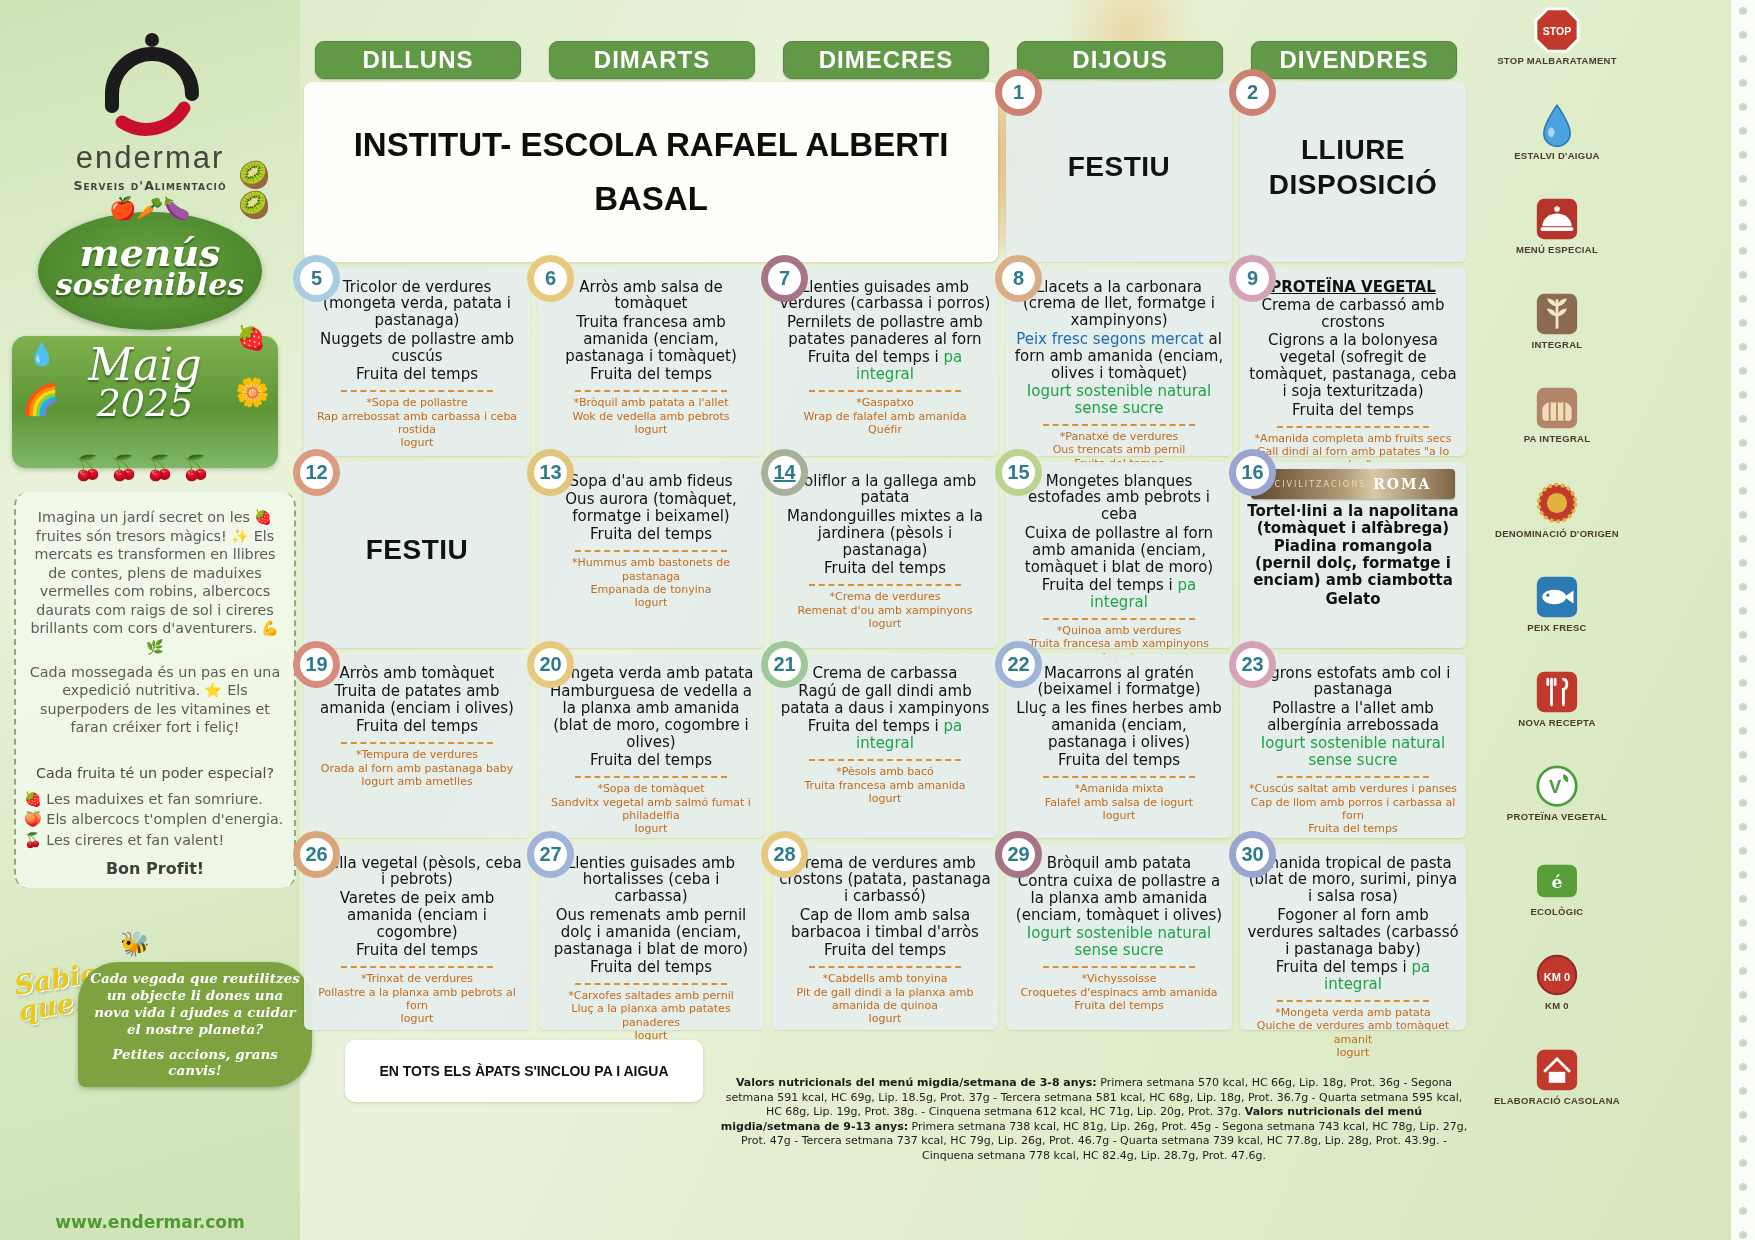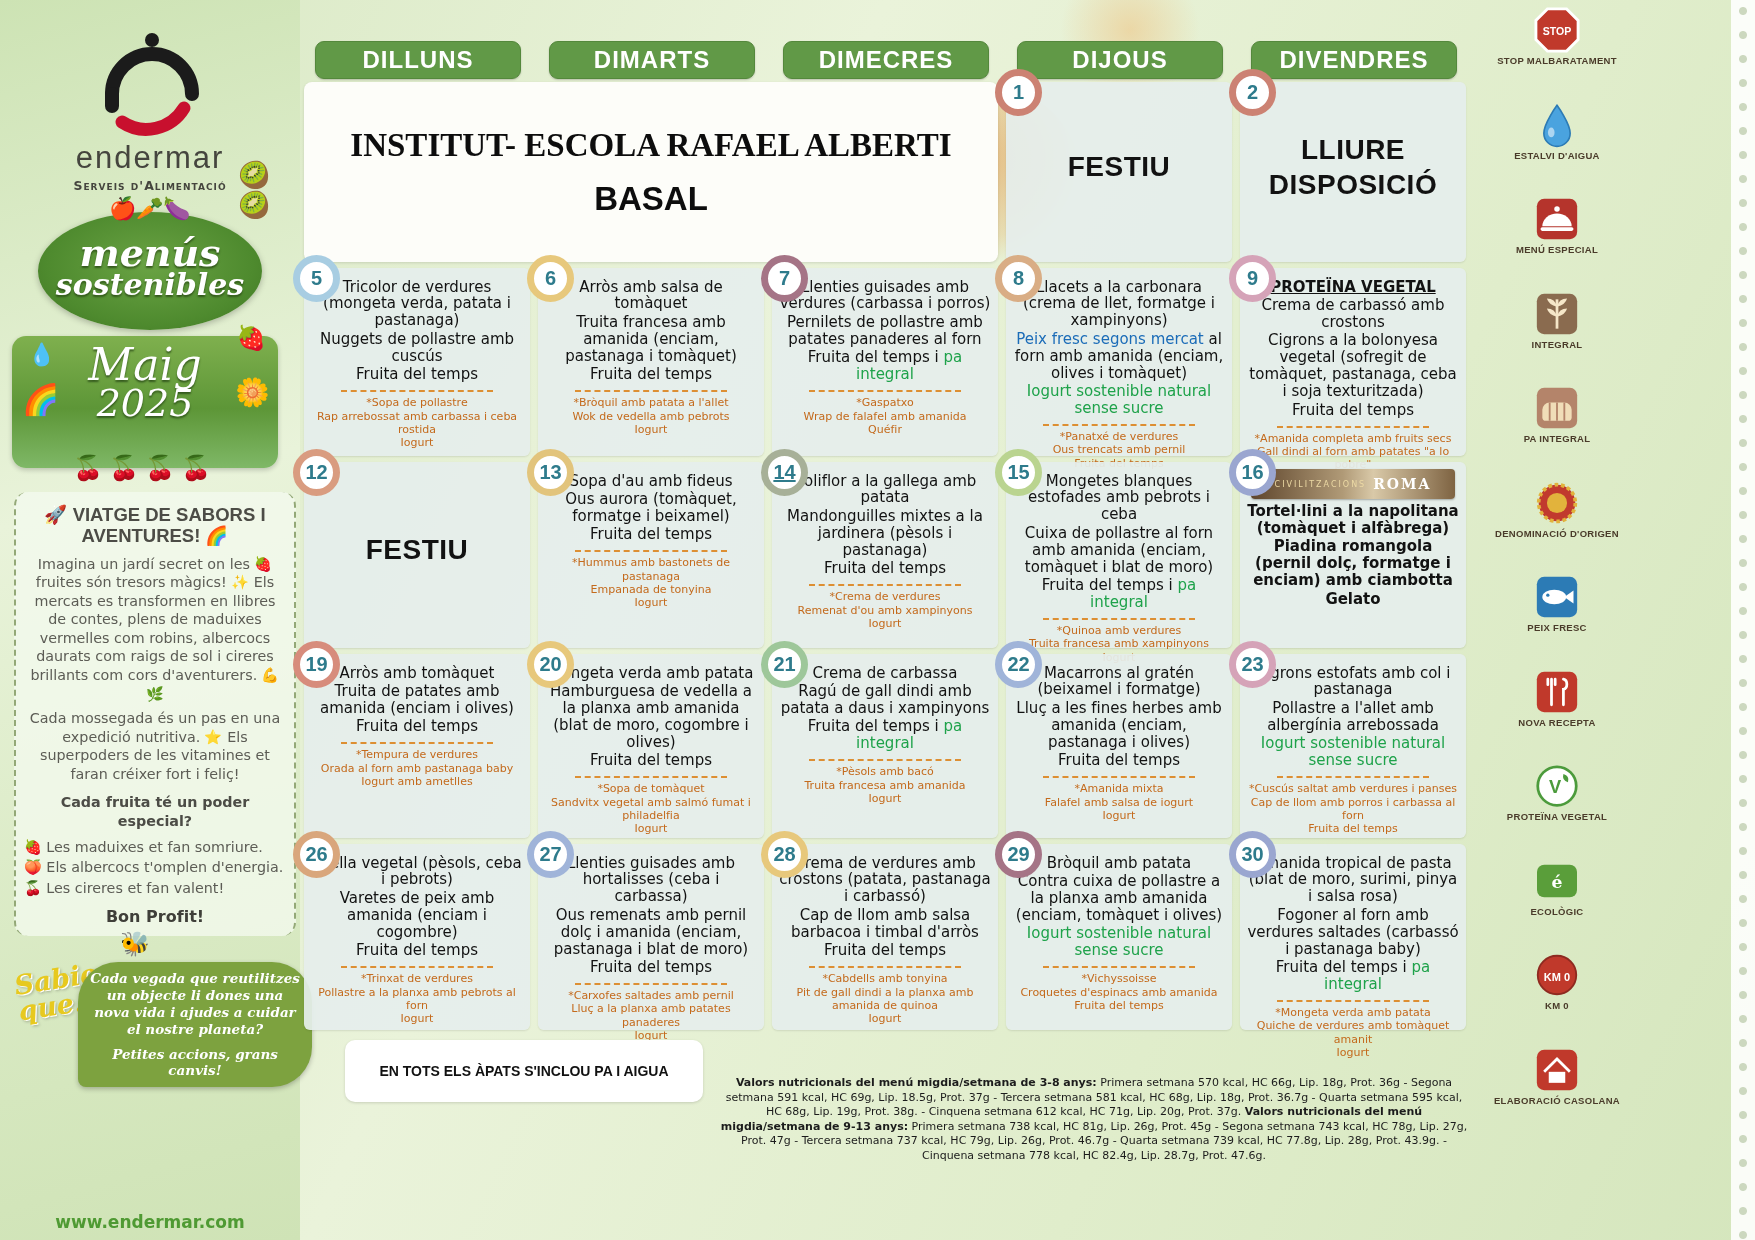--- a/index.html
+++ b/index.html
@@ -39,40 +39,40 @@
   .md-l{position:absolute;left:10px;top:46px;font-size:30px;}
   .md-r{position:absolute;right:8px;top:40px;font-size:28px;}
   .md-d{position:absolute;left:16px;top:6px;font-size:22px;}
   .md-s{position:absolute;right:12px;top:-12px;font-size:24px;}
   .md-c{position:absolute;left:0;bottom:-14px;width:266px;text-align:center;font-size:24px;letter-spacing:6px;}
   .story{position:absolute;left:14px;top:492px;width:262px;padding:10px 8px;border-radius:14px;
          background:rgba(244,250,238,.78);border-left:2px dashed #93a877;border-right:2px dashed #93a877;
          text-align:center;color:#5c5c55;}
   .story h3{margin:2px 0 8px;font-size:18.5px;color:#4c4c46;font-family:"Liberation Sans",sans-serif;line-height:1.15;}
   .story p{margin:6px 0;font-size:14.3px;line-height:1.3;}
-  .story .q{font-weight:bold;color:#4c4c46;margin-top:10px;}
+  .story .q{font-weight:normal;color:#4c4c46;margin-top:27px;}
   .story ul{list-style:none;margin:2px 0;padding:0;font-size:14.3px;line-height:1.45;text-align:left;}
   .story .bp{font-weight:bold;margin-top:8px;color:#3f3f39;font-size:16px;}
   .sabies-t{position:absolute;left:16px;top:966px;transform:rotate(-9deg);
             font-family:"DejaVu Serif",serif;font-style:italic;font-weight:bold;font-size:27px;color:#e7c91f;
             text-shadow:1px 1px 0 #fff,2px 2px 3px rgba(0,0,0,.25);line-height:.95;width:90px;}
   .bee{position:absolute;left:120px;top:930px;font-size:24px;}
   .sabies-b{position:absolute;left:78px;top:962px;width:210px;padding:8px 12px;border-radius:40px 40px 40px 8px;
             background:#7da23f;box-shadow:0 2px 5px rgba(0,0,0,.25);color:#fff;text-align:center;
             font-family:"DejaVu Serif",serif;font-style:italic;font-weight:bold;font-size:13.5px;line-height:1.25;}
   .sabies-b .cl{margin-top:8px;}
   .www{position:absolute;left:0;top:1212px;width:300px;text-align:center;color:#4f9а33;}
   .www a{color:#4f9a33;font-weight:bold;font-size:17px;text-decoration:none;}
   
   .tab{position:absolute;top:41px;height:36px;border-radius:9px;background:#619947;border:1px solid #54883c;
        color:#fff;font-family:"Liberation Sans",sans-serif;font-weight:bold;font-size:24px;letter-spacing:1px;
        display:flex;align-items:center;justify-content:center;box-shadow:0 1px 2px rgba(0,0,0,.2);}
   .title-card{position:absolute;left:304px;top:82px;width:694px;height:180px;background:#fdfdf9;border-radius:8px;
               box-shadow:0 1px 3px rgba(0,0,0,.12);display:flex;flex-direction:column;align-items:center;justify-content:center;}
-  .title-card .t1{font-family:Liberation Serif, serif;font-weight:bold;font-size:33px;color:#0d0d0d;}
+  .title-card .t1{font-family:Liberation Sans, sans-serif;font-weight:bold;font-size:33px;color:#0d0d0d;}
   .title-card .t2{font-family:"Liberation Sans",sans-serif;font-weight:bold;font-size:33px;color:#0d0d0d;margin-top:16px;}
   
   .cell{position:absolute;background:rgba(229,238,236,.93);border-radius:6px;box-shadow:0 1px 2px rgba(0,0,0,.10);}
   .daynum{position:absolute;top:-13px;left:-11px;width:33px;height:33px;border-radius:50%;background:#fff;
           border:7px solid #ccc;display:flex;align-items:center;justify-content:center;
           font-weight:bold;font-size:20px;color:#2e7b8c;z-index:2;font-family:"Liberation Sans",sans-serif;}
   .inner{padding:9px 7px 5px;text-align:center;height:calc(100% - 14px);box-sizing:border-box;}
   .ml{font-size:15px;line-height:1.13;color:#121212;margin:1.5px 0;}
   .tx-g{color:#1ea24a;}
   .tx-b{color:#1b6cb8;}
@@ -133,21 +133,20 @@
       <div class="md-d">💧</div>
       <div class="md-s">🍓</div>
       <div class="month-w">Maig</div>
       <div class="month-y">2025</div>
       <div class="md-l">🌈</div>
       <div class="md-r">🌼</div>
       <div class="md-c">🍒🍒🍒🍒</div>
     </div>
 
     <div class="story">
-      <h3>🚀 VIATGE DE SABORS I AVENTURES! 🌈</h3>
       <p>Imagina un jardí secret on les 🍓 fruites són tresors màgics! ✨ Els mercats es transformen en llibres de contes, plens de maduixes vermelles com robins, albercocs daurats com raigs de sol i cireres brillants com cors d'aventurers. 💪🌿</p>
       <p>Cada mossegada és un pas en una expedició nutritiva. ⭐ Els superpoders de les vitamines et faran créixer fort i feliç!</p>
       <p class="q">Cada fruita té un poder especial?</p>
       <ul>
           <li>🍓 Les maduixes et fan somriure.</li>
           <li>🍑 Els albercocs t'omplen d'energia.</li>
           <li>🍒 Les cireres et fan valent!</li>
         </ul>
       <div class="bp">Bon Profit!</div>
     </div>

